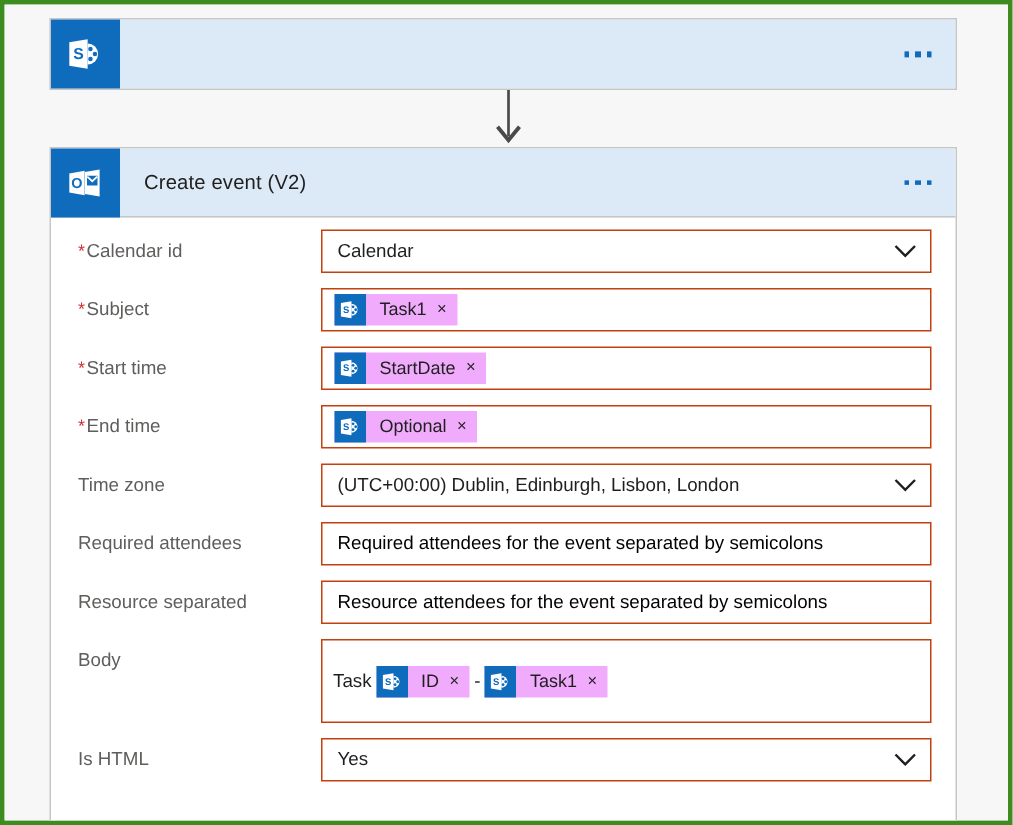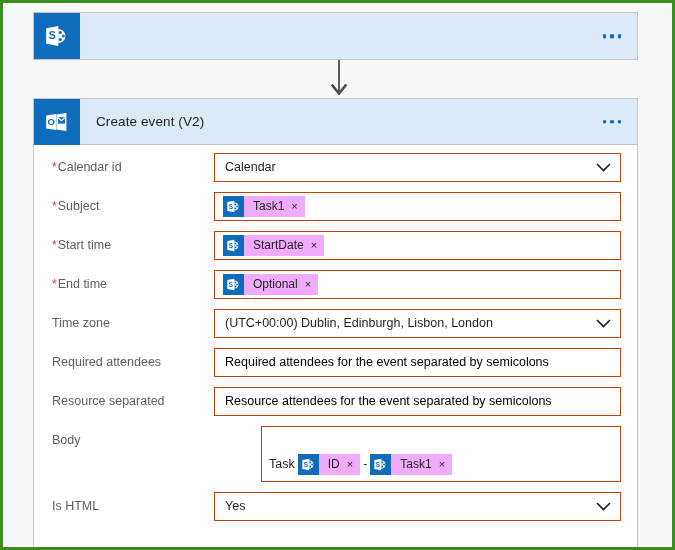--- a/index.html
+++ b/index.html
@@ -156,23 +156,22 @@
     color: #201f1e;
   }
   .input-box.placeholder-box {
     color: #605e5c;
   }
   .input-box.token-box {
     padding: 0 6px;
   }
   .input-box.body-box {
     min-height: 56px;
-    align-items: flex-end;
+    align-items: center;
     padding: 6px 6px;
-    margin-left: 47px;
   }
   .input-text { line-height: 27px; }
   .input-text.placeholder { color: #000000; }
 
   .chevron {
     position: absolute;
     right: 9px;
     top: 50%;
     transform: translateY(-50%);
     pointer-events: none;

